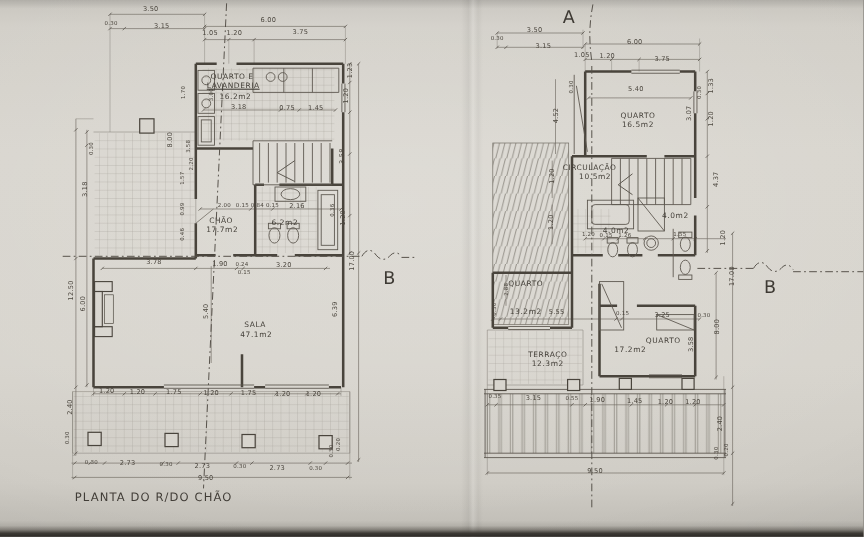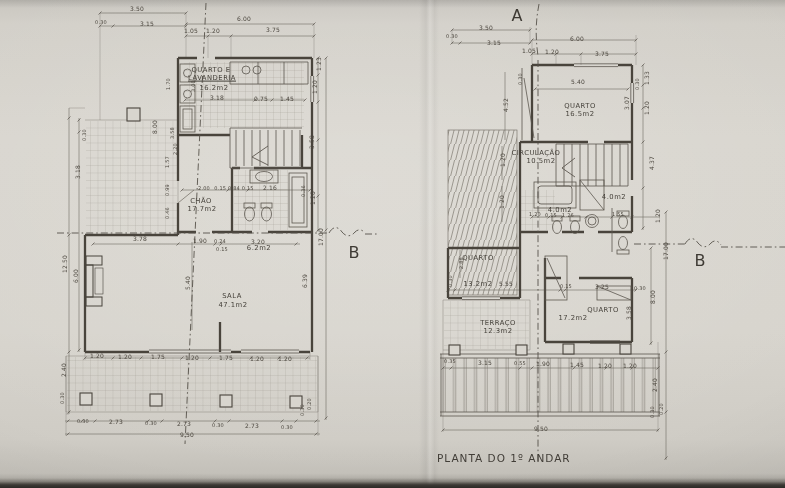--- a/index.html
+++ b/index.html
@@ -268,21 +268,21 @@
       <span class="lbl rot sm" style="left: 172px; top: 133px;">3.58</span>
       <span class="lbl rot sm" style="left: 175px; top: 149px;">2.20</span>
       <span class="lbl rot sm" style="left: 167px; top: 162px;">1.57</span>
       <span class="lbl rot sm" style="left: 167px; top: 190px;">0.99</span>
       <span class="lbl rot sm" style="left: 167px; top: 213px;">0.46</span>
       <span class="lbl sm" style="left: 204px; top: 188px;">2.00</span>
       <span class="lbl sm" style="left: 234px; top: 188px;">0.15 0.84 0.15</span>
       <span class="lbl" style="left: 270px; top: 188px;">2.16</span>
       <span class="lbl room" style="left: 201px; top: 201px;">CHÃO</span>
       <span class="lbl room" style="left: 202px; top: 209px;">17.7m2</span>
-      <span class="lbl room" style="left: 259px; top: 203px; margin-top: 45px;">6.2m2</span>
+      <span class="lbl room" style="left: 259px; top: 203px;">6.2m2</span>
       <span class="lbl rot" style="left: 312px; top: 142px;">3.58</span>
       <span class="lbl rot sm" style="left: 303px; top: 191px;">0.36</span>
       <span class="lbl rot" style="left: 313px; top: 198px;">1.20</span>
       <span class="lbl rot" style="left: 321px; top: 237px;">17.00</span>
       <span class="lbl rot" style="left: 305px; top: 281px;">6.39</span>
       <span class="lbl" style="left: 140px; top: 239px;">3.78</span>
       <span class="lbl" style="left: 200px; top: 241px;">1.90</span>
       <span class="lbl sm" style="left: 220px; top: 241px;">0.24</span>
       <span class="lbl" style="left: 258px; top: 242px;">3.20</span>
       <span class="lbl sm" style="left: 222px; top: 249px;">0.15</span>
@@ -364,17 +364,17 @@
       <span class="lbl" style="left: 577px; top: 365px;">1.45</span>
       <span class="lbl" style="left: 605px; top: 366px;">1.20</span>
       <span class="lbl" style="left: 630px; top: 366px;">1.20</span>
       <span class="lbl rot" style="left: 655px; top: 385px;">2.40</span>
       <span class="lbl rot sm" style="left: 652px; top: 412px;">0.30</span>
       <span class="lbl rot sm" style="left: 661px; top: 409px;">0.20</span>
       <span class="lbl" style="left: 541px; top: 429px;">9.50</span>
       <span class="lbl section" style="left: 700px; top: 261px;">B</span>
     </div>
 
-  <div class="caption" style="left:437px;top:452px;">PLANTA DO 1º ANDAR</div>
+  <div class="caption" style="left:68px;top:446px;">PLANTA DO R/DO CHÃO</div>
 
   <div class="fold"></div>
   <div class="table-edge"></div>
 </div>
 
 </body></html>

